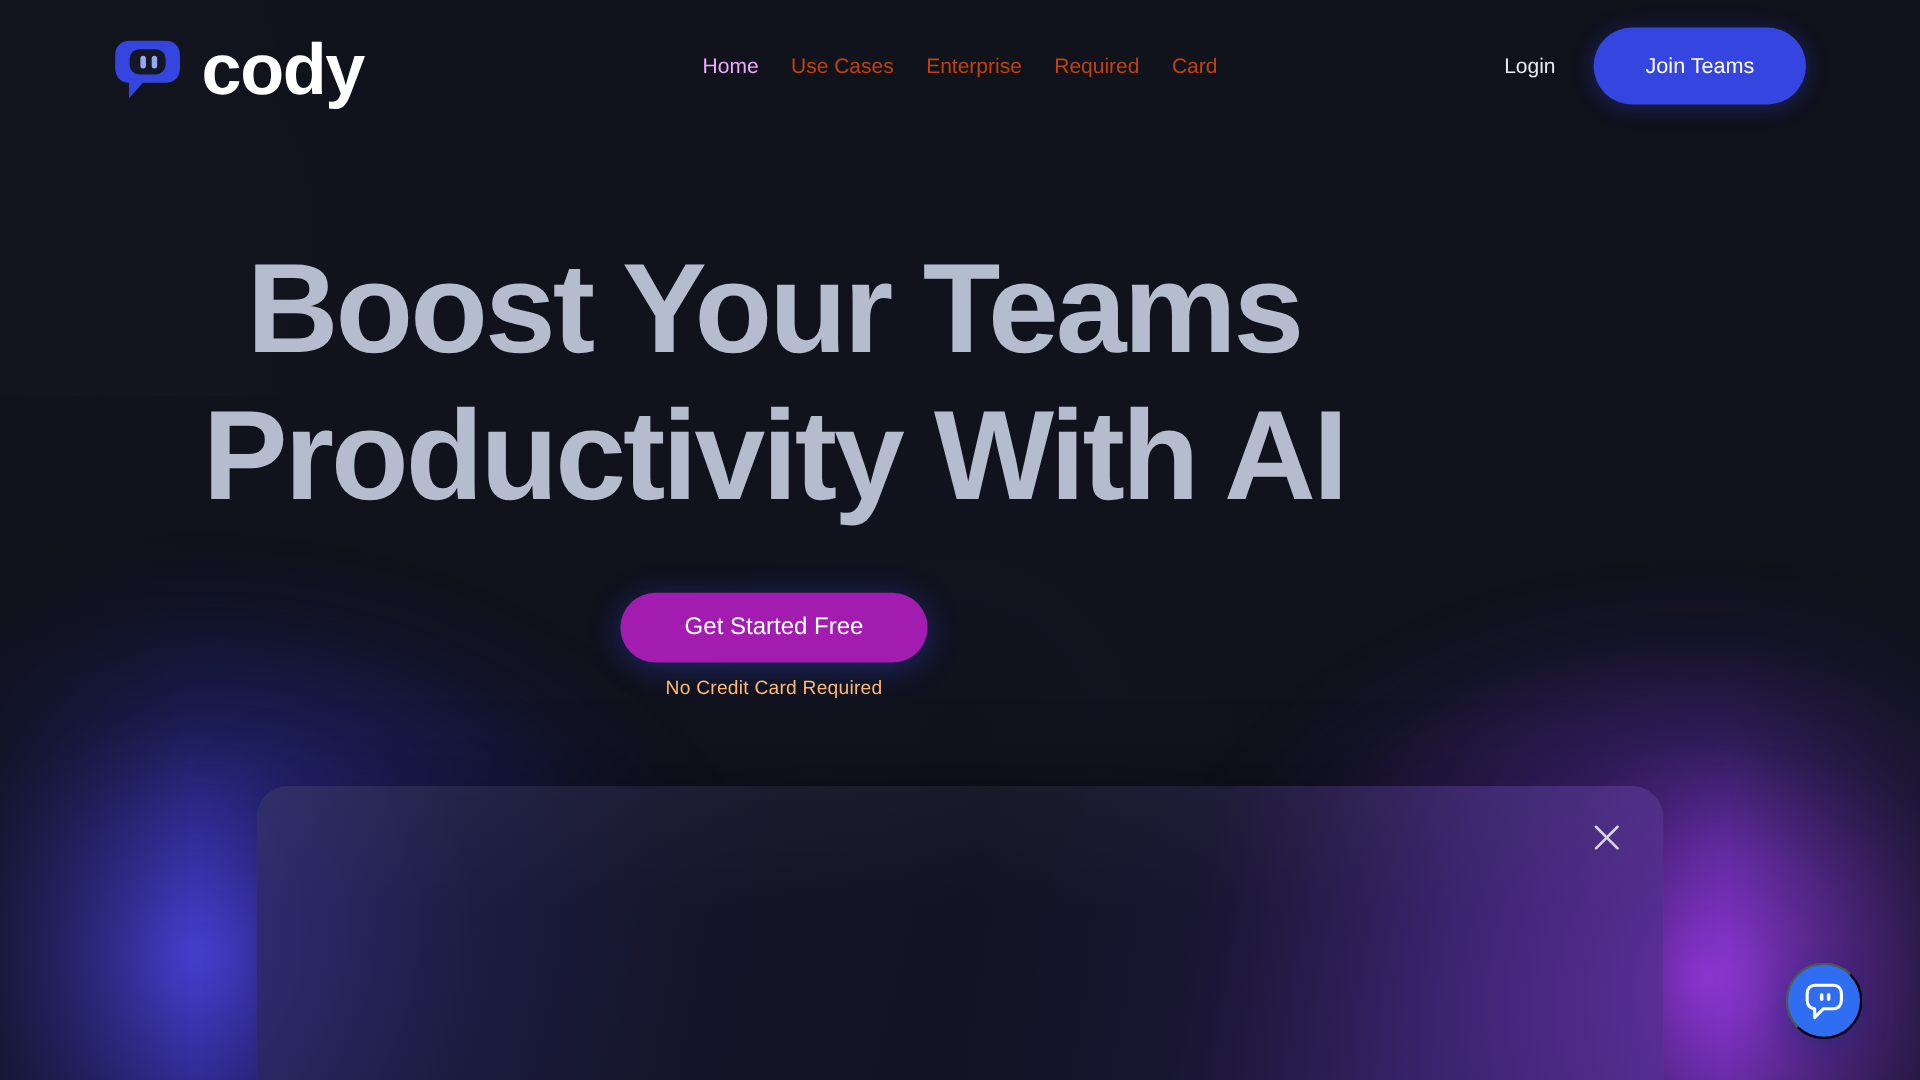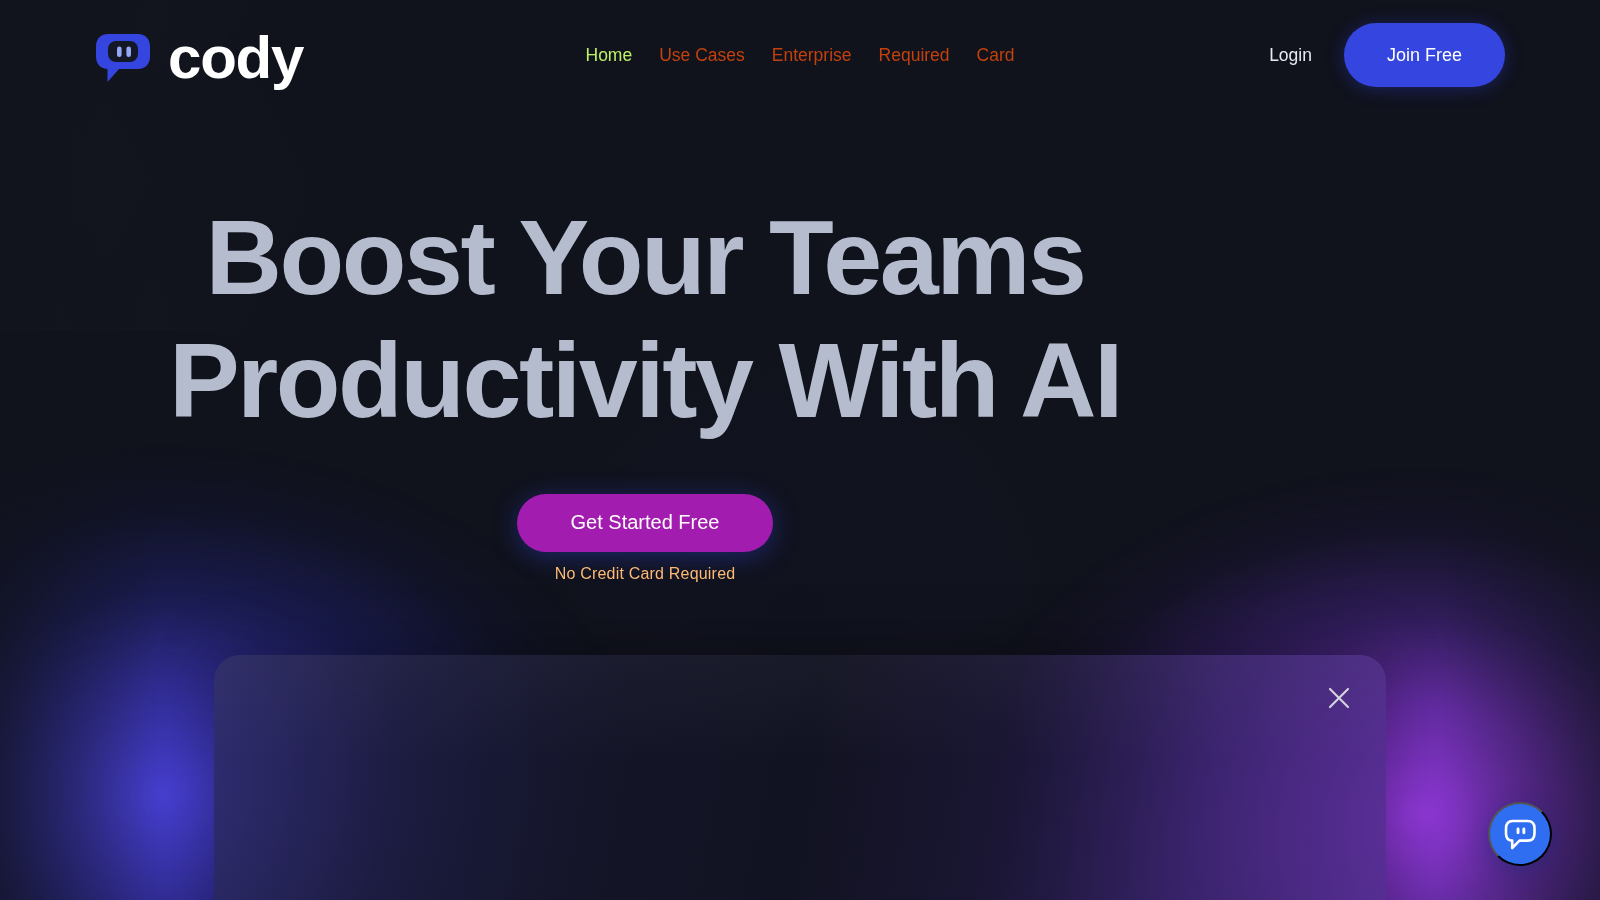--- a/index.html
+++ b/index.html
@@ -99,21 +99,21 @@
 
   .nav {
     position:absolute; left:50%; transform:translateX(-50%);
     top:41px;
     display:flex; align-items:center; gap:27px;
   }
   .nav-link {
     font-size:17.5px; color:#c2410c; text-decoration:none;
     white-space:nowrap; cursor:pointer; line-height:28px;
   }
-  .nav-link.active { color:#bef264; }
+  .nav-link.active { color:#f0abfc; }
 
   .header-right {
     position:absolute; right:95px; top:23px;
     display:flex; align-items:center; gap:32px;
   }
   .login-link {
     font-size:17.5px; color:#e9eaf0; text-decoration:none; cursor:pointer;
   }
   .join-btn {
     background:#3546e0;
@@ -241,21 +241,21 @@
     <nav class="nav">
       <a class="nav-link active">Home</a>
       <a class="nav-link">Use Cases</a>
       <a class="nav-link">Enterprise</a>
       <a class="nav-link">Required</a>
       <a class="nav-link">Card</a>
     </nav>
 
     <div class="header-right">
       <a class="login-link">Login</a>
-      <button class="join-btn">Join Free</button>
+      <button class="join-btn">Join Teams</button>
     </div>
 
   </header>
 
   <section class="hero">
     <h1 class="hero-title">Boost Your Teams Productivity With AI</h1>
     <button class="cta-btn">Get Started Free</button>
     <div class="cta-sub">No Credit Card Required</div>
   </section>
 

